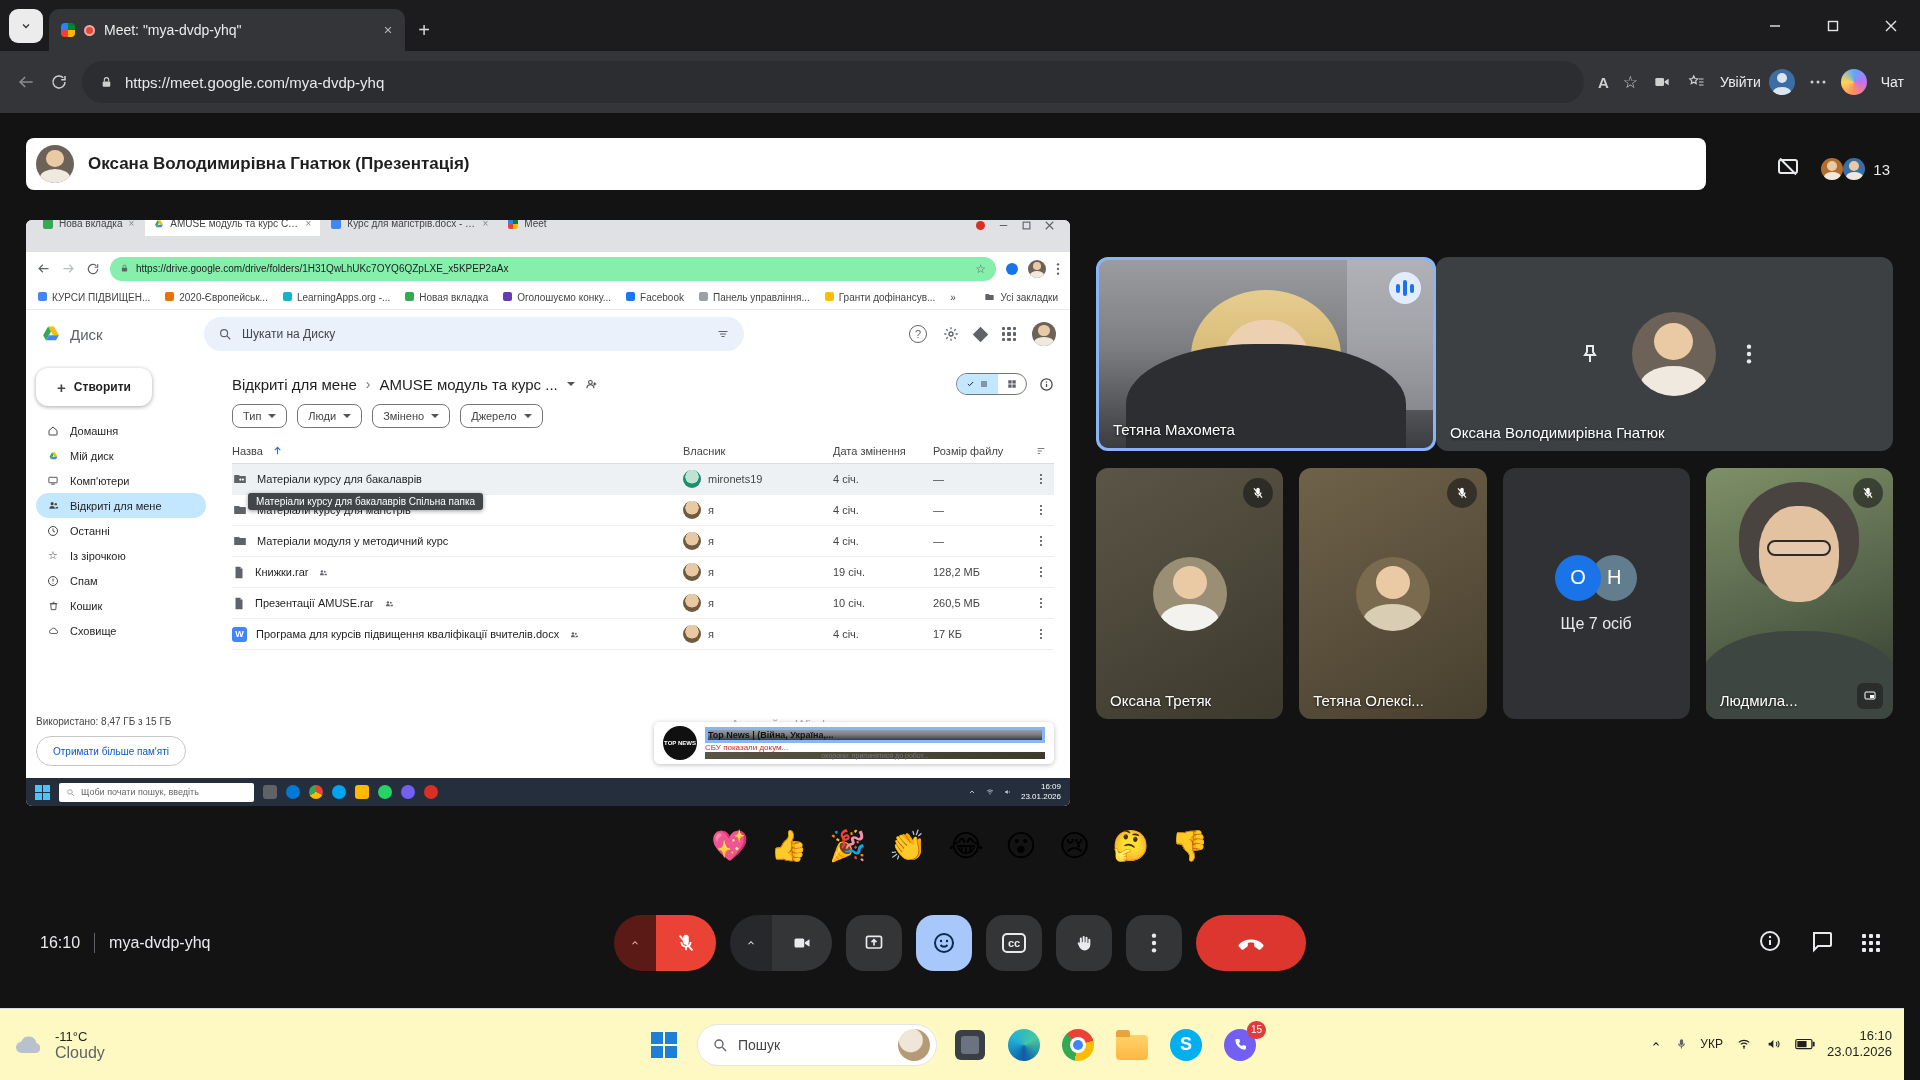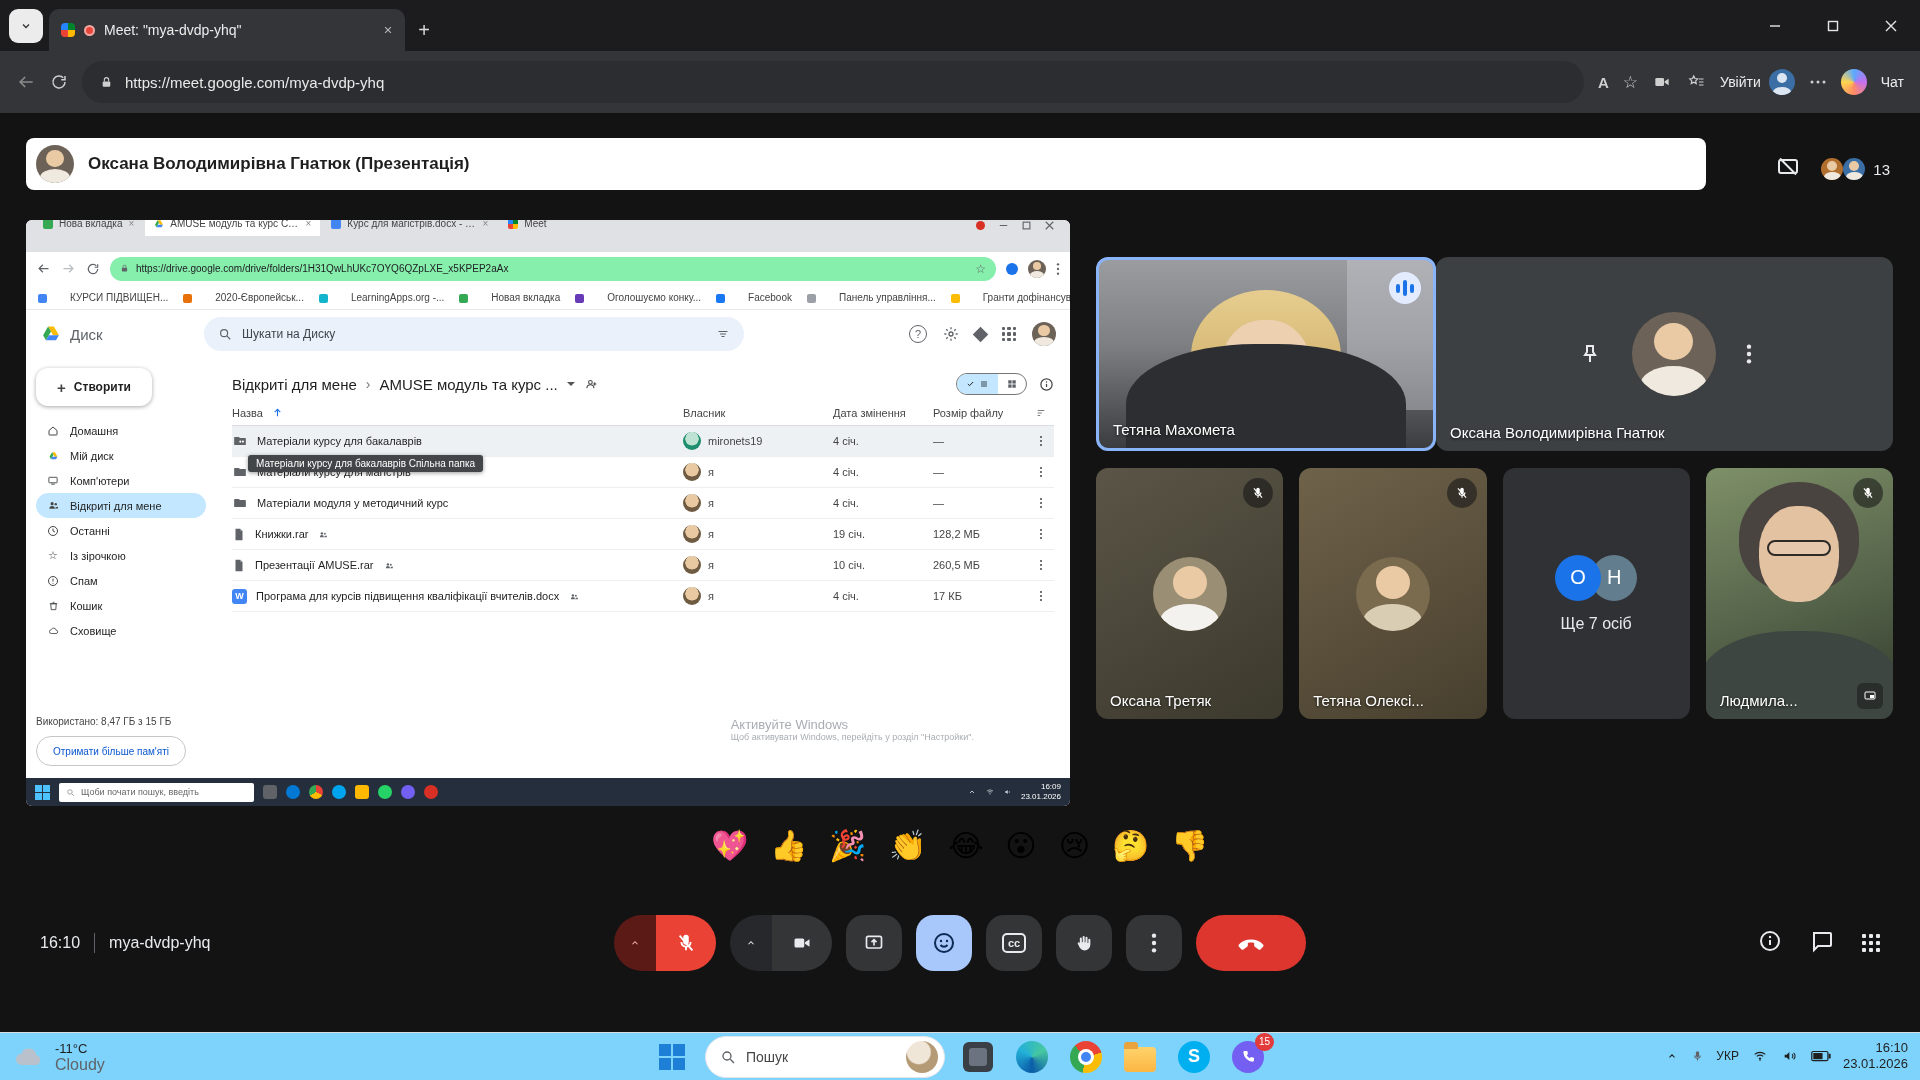--- a/index.html
+++ b/index.html
@@ -112,21 +112,21 @@
 .s-tab .lb{overflow:hidden;text-overflow:ellipsis}
 .s-tab.active{background:#fff}
 .s-fav{width:10px;height:10px;border-radius:2px;flex:none}
 .s-x{color:#888;font-size:10px;flex:none}
 .s-winctl{margin-left:auto;display:flex;align-items:center;gap:14px;padding:0 8px 6px 0;color:#5f6368}
 .recdot{width:9px;height:9px;border-radius:50%;background:#d93025}
 .s-toolbar{height:33px;background:#fff;display:flex;align-items:center;gap:10px;padding:0 10px;flex:none}
 .s-url{flex:1;height:24px;background:#86efac;border-radius:12px;display:flex;align-items:center;gap:7px;padding:0 10px;color:#202124;font-size:10px;min-width:0}
 .s-url .u{flex:1;white-space:nowrap;overflow:hidden}
 .s-books{height:25px;background:#fff;border-bottom:1px solid #e6e8ea;display:flex;align-items:center;gap:15px;padding:0 12px;flex:none;font-size:10px;color:#444}
-.s-bm{display:flex;align-items:flex-end;gap:23px;white-space:nowrap}
+.s-bm{display:flex;align-items:flex-start;gap:5px;white-space:nowrap}
 .s-bm .f{width:9px;height:9px;border-radius:2px;flex:none}
 .d-header{height:48px;display:flex;align-items:center;padding:0 14px;gap:14px;flex:none}
 .d-brand{display:flex;align-items:center;gap:8px;font-size:15px;color:#5f6368;width:150px;flex:none}
 .d-search{width:540px;height:34px;background:#eaf1fb;border-radius:17px;display:flex;align-items:center;gap:10px;padding:0 14px;color:#41464b;font-size:12px}
 .d-search .ph{flex:1}
 .d-hicons{margin-left:auto;display:flex;align-items:center;gap:16px;color:#5f6368}
 .qmark{width:18px;height:18px;border-radius:50%;border:1.5px solid #5f6368;display:grid;place-items:center;font-size:11px}
 .qmark::before{content:"?"}
 .diam{width:11px;height:11px;background:#5f6368;transform:rotate(45deg)}
 .dots9s{width:14px;height:14px;display:grid;grid-template-columns:repeat(3,1fr);gap:2px}
@@ -174,21 +174,21 @@
 .news .t3{font-size:7px;color:#777}
 .s-task{height:28px;background:#242e3c;display:flex;align-items:center;gap:9px;padding:0 9px;flex:none}
 .s-win{display:grid;grid-template-columns:7px 7px;gap:1px}
 .s-win i{width:7px;height:7px;background:#4cc2ff;display:block}
 .s-search{width:195px;height:19px;background:#fff;border-radius:2px;display:flex;align-items:center;gap:6px;padding:0 7px;font-size:9px;color:#666;white-space:nowrap;overflow:hidden}
 .s-dot{width:14px;height:14px;border-radius:3px;flex:none}
 .s-tray{margin-left:auto;display:flex;align-items:center;gap:8px;color:#dfe3e8;font-size:8px}
 .s-clock{text-align:right;font-size:8px;line-height:1.3;color:#fff}
 
 
-.taskbar{position:absolute;left:0;right:0;bottom:0;height:48px;background:#7dd3fc;border-top:1px solid #d9dce1}
+.taskbar{position:absolute;left:0;right:16px;bottom:0;height:72px;background:#fef9c3;border-top:1px solid #d9dce1}
 .weather{position:absolute;left:12px;top:50%;transform:translateY(-50%);display:flex;align-items:center;gap:9px}
 .wtemp{font-size:13px;color:#1f1f1f}
 .wcond{font-size:16px;color:#5f6368}
 .tb-center{position:absolute;left:50%;top:50%;transform:translate(-50%,-50%);display:flex;align-items:center;gap:12px}
 .tbicon{width:42px;height:42px;display:grid;place-items:center;border-radius:6px;position:relative}
 .winlogo{display:grid;grid-template-columns:12px 12px;gap:2px}
 .winlogo i{width:12px;height:12px;background:#1d7fd6;display:block}
 .search-pill{width:240px;height:42px;background:#fff;border:1px solid #e2e5ea;border-radius:21px;display:flex;align-items:center;gap:10px;padding:0 6px 0 14px;color:#454545;font-size:14px}
 .sheep{width:32px;height:32px;border-radius:50%;margin-left:auto;background:radial-gradient(circle at 40% 35%,#efe6d8 0 40%,#b59a76 45% 75%,#7a6a52 78%)}
 .darkapp{width:30px;height:30px;border-radius:6px;background:#3a3f46;position:relative}
@@ -579,20 +579,38 @@
                     </svg>
                   </span>
               </div>
               <svg width="15" height="15" viewBox="0 0 24 24">
                   <circle cx="12" cy="12" r="9" fill="none" stroke="#444746" stroke-width="2"></circle>
                   <line x1="12" y1="11" x2="12" y2="16" stroke="#444746" stroke-width="2"></line>
                   <circle cx="12" cy="8" r="1.2" fill="#444746"></circle>
                 </svg>
             </div>
           </div>
+          <div class="d-chips">
+            <span class="d-chip">
+                <span>Тип</span>
+                <span class="caret"></span>
+              </span>
+            <span class="d-chip">
+                <span>Люди</span>
+                <span class="caret"></span>
+              </span>
+            <span class="d-chip">
+                <span>Змінено</span>
+                <span class="caret"></span>
+              </span>
+            <span class="d-chip">
+                <span>Джерело</span>
+                <span class="caret"></span>
+              </span>
+          </div>
           <div class="d-thead">
             <span class="col-name">
                 <span>Назва</span>
                 <svg width="11" height="11" viewBox="0 0 24 24">
                   <path d="M12 20V6M6 11l6-6 6 6" fill="none" stroke="#1a73e8" stroke-width="2.4"></path>
                 </svg>
               </span>
             <span class="col-owner">Власник</span>
             <span class="col-date">Дата змінення</span>
             <span class="col-size">Розмір файлу</span>
@@ -749,20 +767,28 @@
                   <circle cx="3" cy="20" r="2" fill="#444"></circle>
                 </svg>
               </span>
           </div>
         </div>
       </div>
 
       <div class="wmark">
         <div class="l1">Активуйте Windows</div>
         <div class="l2">Щоб активувати Windows, перейдіть у розділ "Настройки".</div>
+      </div>
+      <div class="news">
+        <span class="news-badge">TOP NEWS</span>
+        <span>
+          <div class="t1">Top News | (Війна, Україна,...</div>
+          <div class="t2">СБУ показали докум...</div>
+          <div class="t3">охорони: припинятися до робот...</div>
+        </span>
       </div>
 
       <div class="s-task">
         <span class="s-win">
             <i></i>
             <i></i>
             <i></i>
             <i></i>
           </span>
         <div class="s-search">

